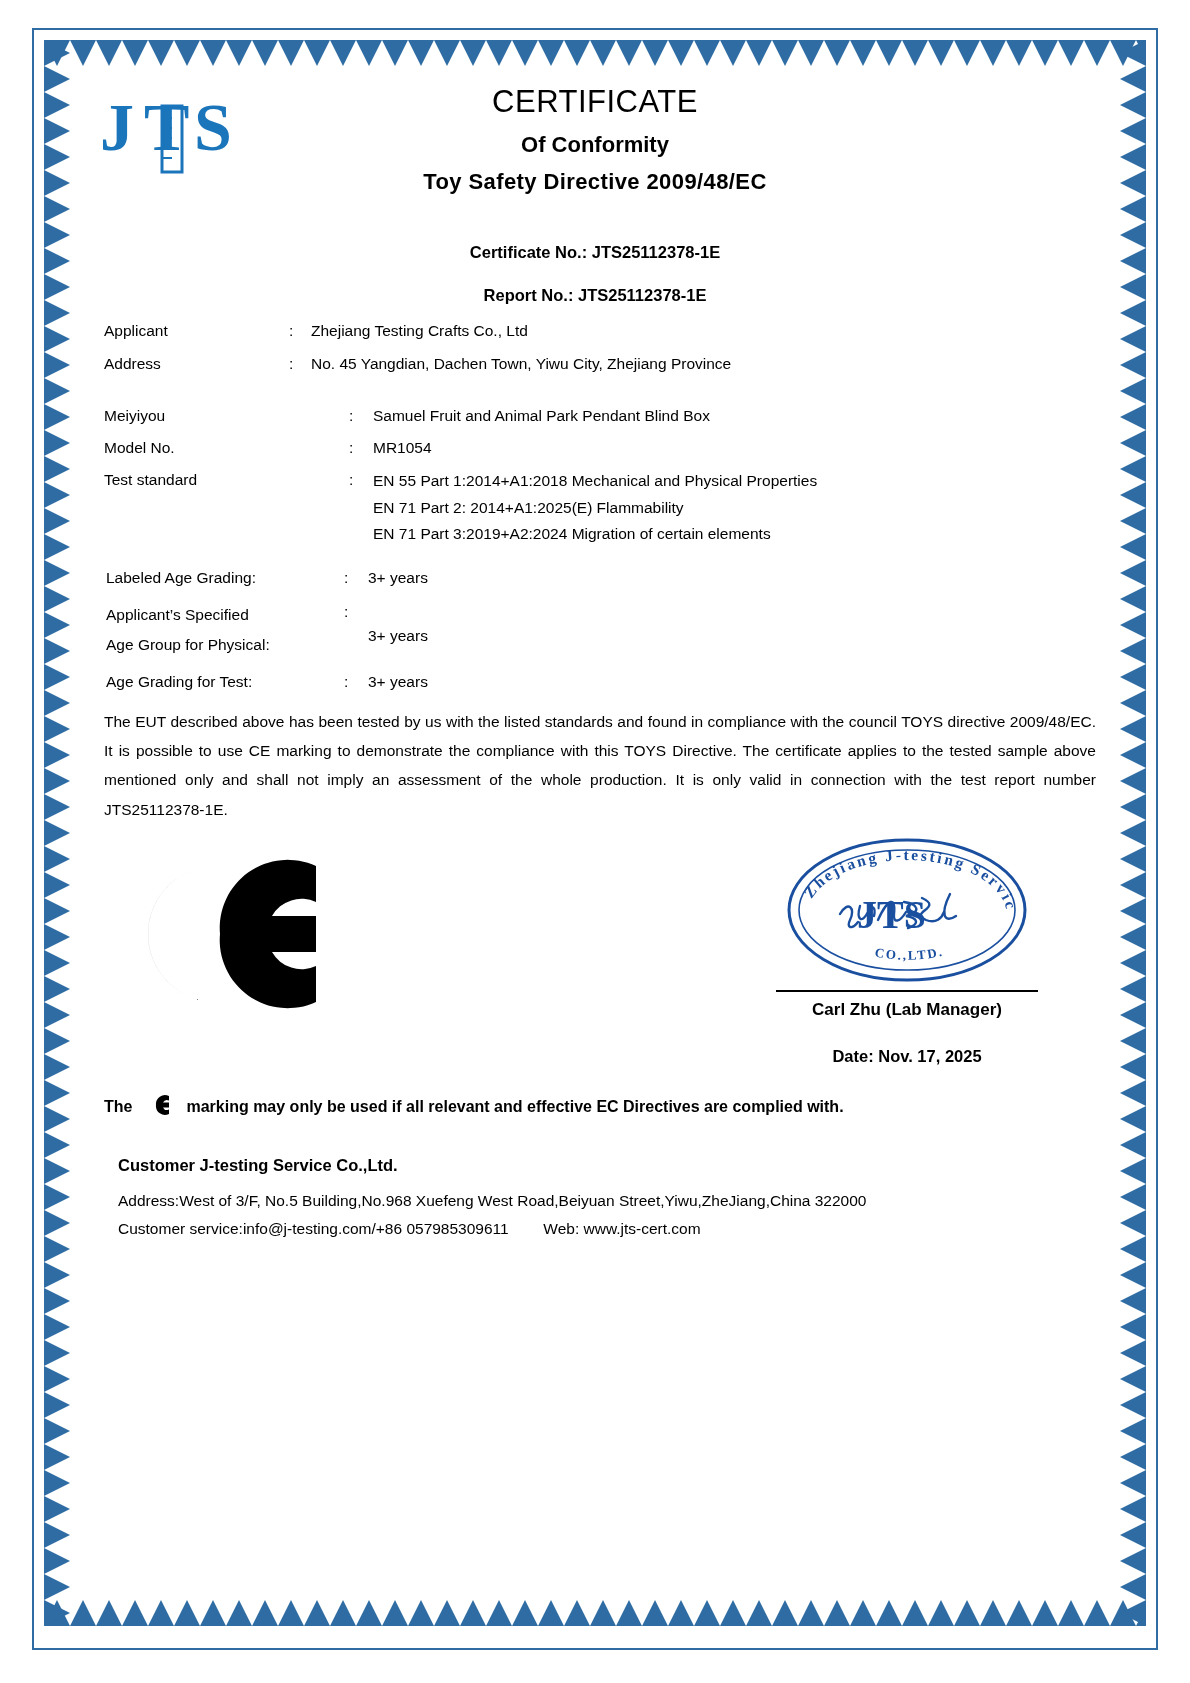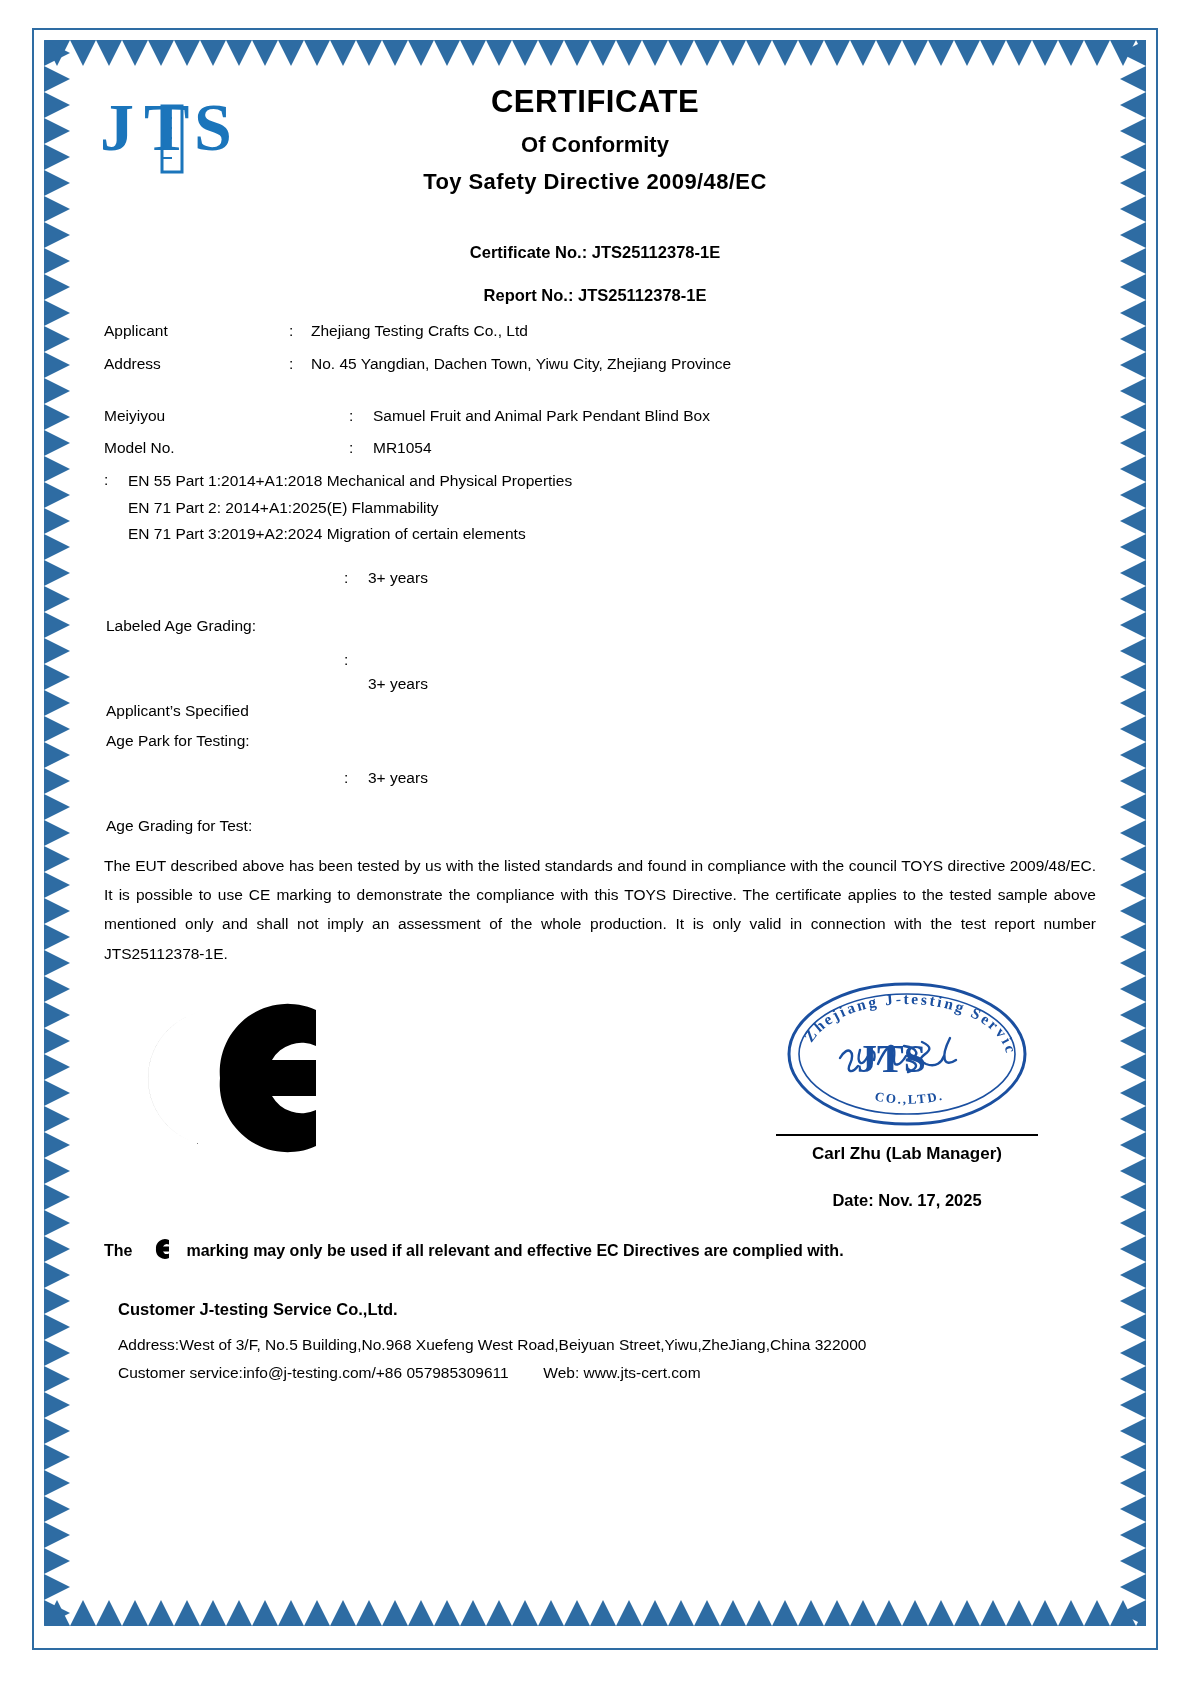--- a/index.html
+++ b/index.html
@@ -81,21 +81,21 @@
     width: 210px;
     height: 90px;
   }
 
   .title-block {
     text-align: center;
     padding-top: 14px;
   }
   .cert-title {
     font-size: 31px;
-    font-weight: bold;
+    font-weight: normal;
     letter-spacing: 0.5px;
     margin-bottom: 12px;
   }
   .cert-sub1 {
     font-size: 22px;
     font-weight: bold;
     margin-bottom: 11px;
   }
   .cert-sub2 {
     font-size: 22px;
@@ -129,21 +129,21 @@
   .sec-applicant .kv { margin-bottom: 9px; }
 
   .sec-product { margin-top: 28px; padding-left: 24px; }
   .sec-product .kv { margin-bottom: 8px; }
   .sec-product .kv .k { width: 245px; flex: 0 0 245px; }
   .sec-product .kv .c { width: 24px; flex: 0 0 24px; }
   .std-line { line-height: 1.72; }
 
   .sec-age { margin-top: 18px; padding-left: 26px; }
   .sec-age .kv { margin-bottom: 10px; }
-  .sec-age .kv .k { width: 238px; flex: 0 0 238px; margin-top: 48px; }
+  .sec-age .kv .k { width: 238px; flex: 0 0 238px; }
   .sec-age .kv .c { width: 24px; flex: 0 0 24px; }
   .two-line-key { line-height: 1.95; }
 
   .body-text {
     margin-top: 12px;
     padding-left: 24px;
     padding-right: 14px;
     font-size: 15.5px;
     line-height: 1.9;
     text-align: justify;
@@ -486,39 +486,40 @@
         <div class="k">Meiyiyou</div>
         <div class="c">:</div>
         <div class="v">Samuel Fruit and Animal Park Pendant Blind Box</div>
       </div>
       <div class="kv">
         <div class="k">Model No.</div>
         <div class="c">:</div>
         <div class="v">MR1054</div>
       </div>
       <div class="kv">
+        <div class="k">Test standard</div>
         <div class="c">:</div>
         <div class="v">
           <div class="std-line">EN 55 Part 1:2014+A1:2018 Mechanical and Physical Properties</div>
           <div class="std-line">EN 71 Part 2: 2014+A1:2025(E) Flammability</div>
           <div class="std-line">EN 71 Part 3:2019+A2:2024 Migration of certain elements</div>
         </div>
       </div>
     </div>
 
     <div class="sec-age">
       <div class="kv">
         <div class="k">Labeled Age Grading:</div>
         <div class="c">:</div>
         <div class="v">3+ years</div>
       </div>
       <div class="kv">
         <div class="k two-line-key">
           <div>Applicant’s Specified</div>
-          <div>Age Park for Testing:</div>
+          <div>Age Group for Physical:</div>
         </div>
         <div class="c">:</div>
         <div class="v" style="padding-top:24px">3+ years</div>
       </div>
       <div class="kv">
         <div class="k">Age Grading for Test:</div>
         <div class="c">:</div>
         <div class="v">3+ years</div>
       </div>
     </div>

